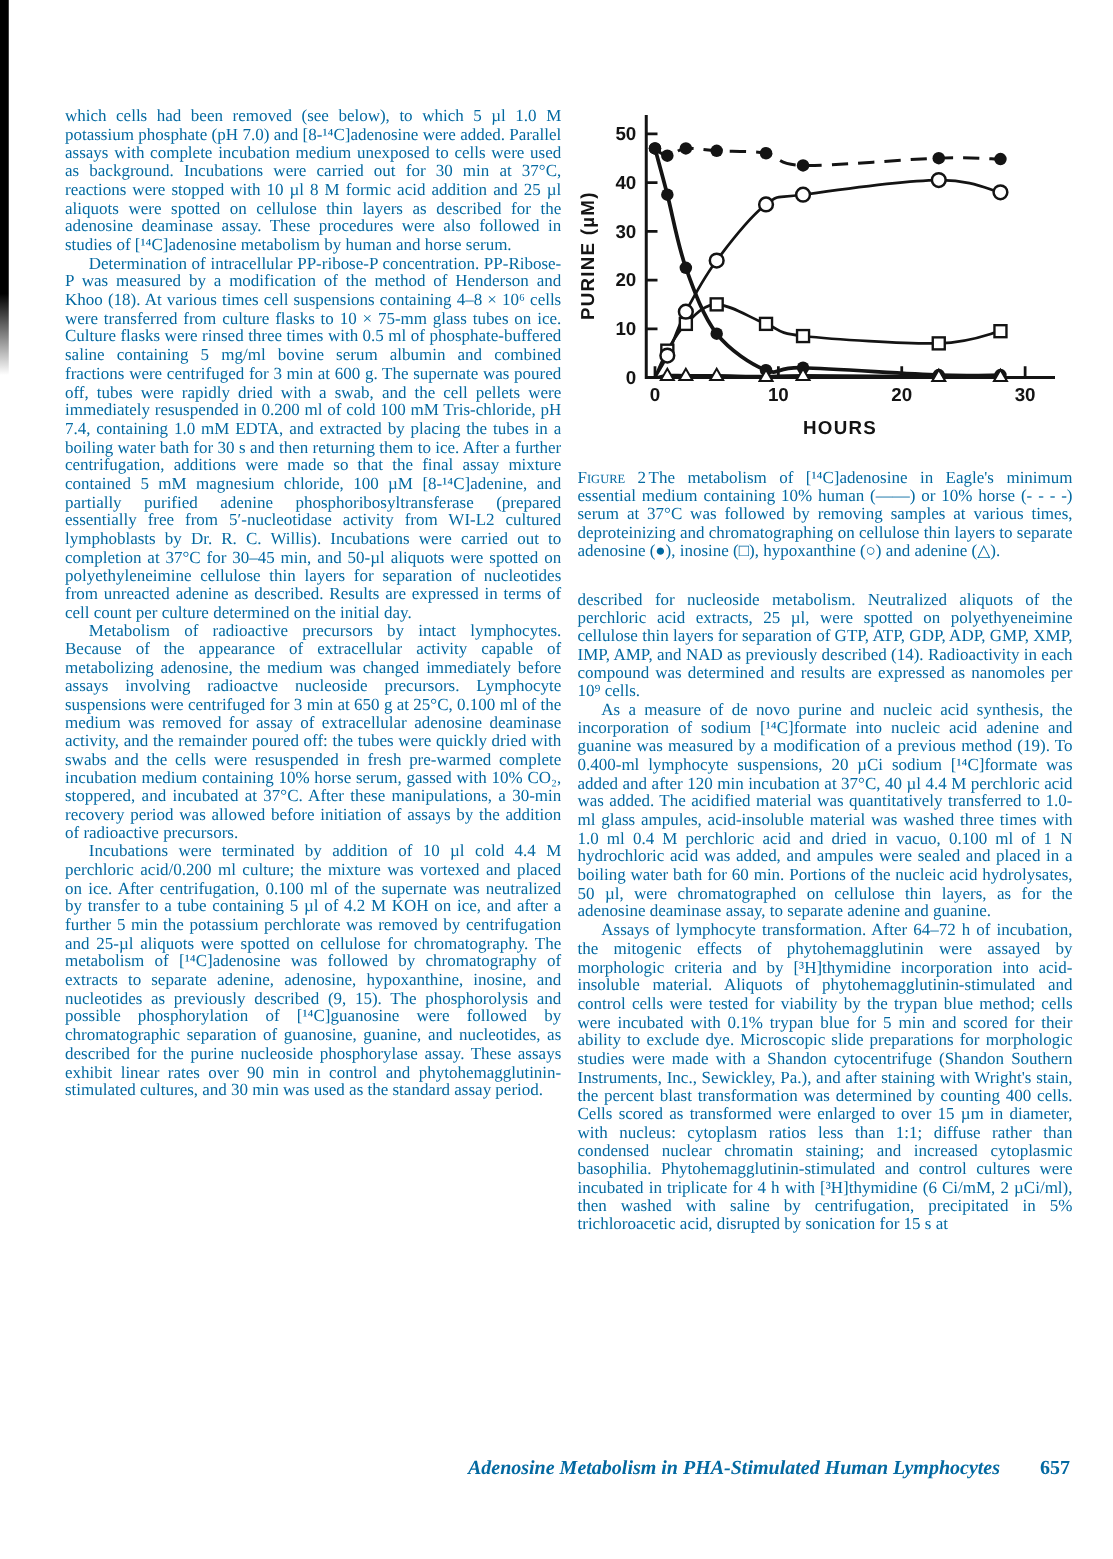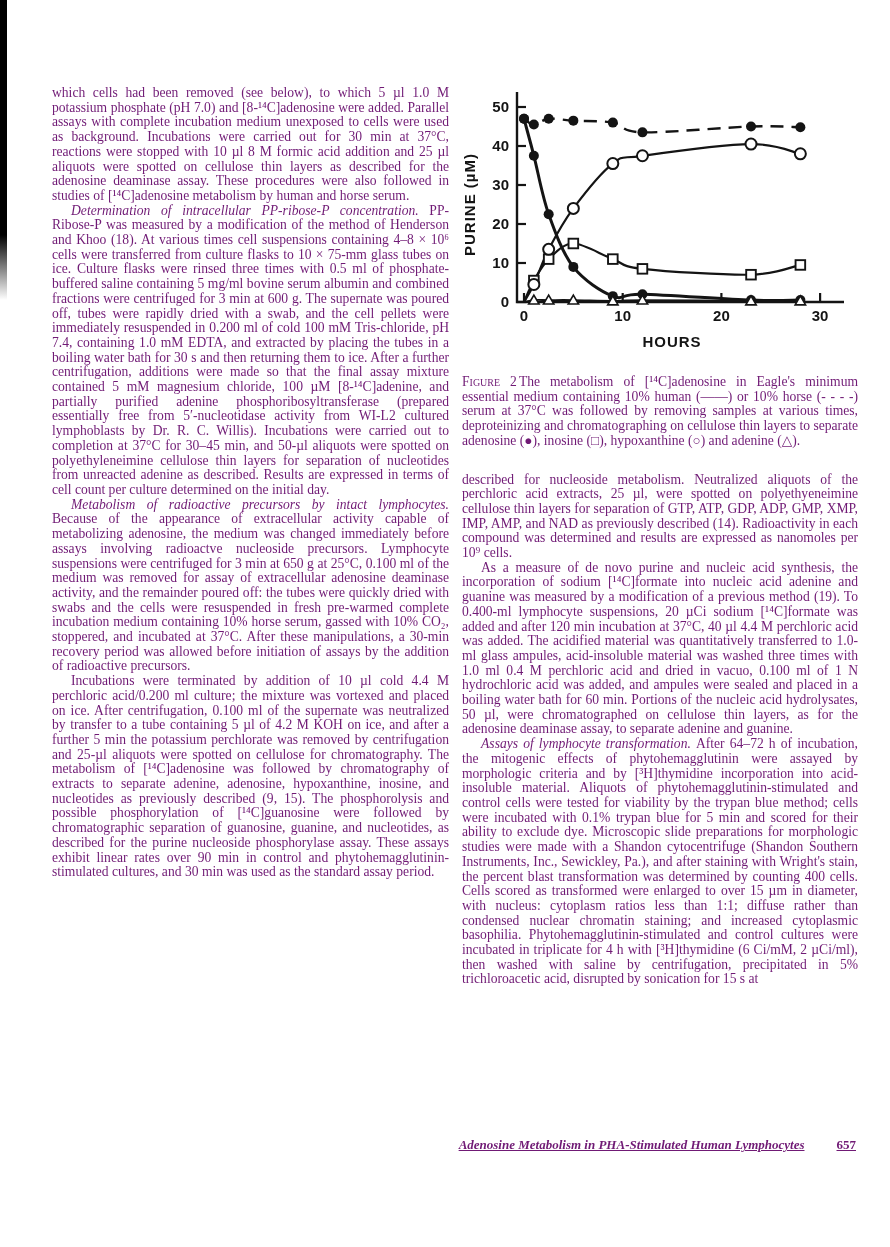--- a/index.html
+++ b/index.html
@@ -1,41 +1,41 @@
 <!DOCTYPE html>
 <html><head>
 <meta charset="utf-8">
 <style>
   html,body{margin:0;padding:0;background:#ffffff;}
   .page{
     position:relative;
     width:890px;height:1247px;
     background:#ffffff;
     font-family:"Liberation Serif","DejaVu Serif",serif;
-    font-size:13.6px;line-height:14.7px;color:#701a75;
+    font-size:13.6px;line-height:14.7px;color:#0369a1;
     overflow:hidden;
   }
   .edge-strip{
     position:absolute;left:0;top:0;width:7px;height:305px;
     background:linear-gradient(to bottom,#000 0px,#000 235px,rgba(0,0,0,0) 300px);
   }
   .col{position:absolute;}
   .col-left{left:52px;top:86px;width:397px;}
   .col-right{left:462px;top:84px;width:396px;}
   .para{margin:0;text-align:justify;text-indent:1.4em;}
   .para.noindent{text-indent:0;}
-  .lead{font-style:italic;}
+  .lead{}
   figure{margin:0;padding:0;}
   #chart{display:block;}
   figcaption{margin-top:5px;text-align:justify;}
   .figlabel{font-variant:small-caps;margin-right:2px;}
   .rc-text{margin-top:24px;}
   .footer{
-    position:absolute;top:1138px;left:0;right:34px;
-    text-align:right;font-size:13px;white-space:nowrap;text-decoration:underline;
+    position:absolute;top:1168px;left:0;right:34px;
+    text-align:right;font-size:16px;white-space:nowrap;
   }
   .running-title{font-style:italic;font-weight:bold;}
   .page-number{margin-left:32px;font-weight:600;}
 </style>
 </head>
 <body>
 
 <div class="page">
   <div class="edge-strip"></div>
 

